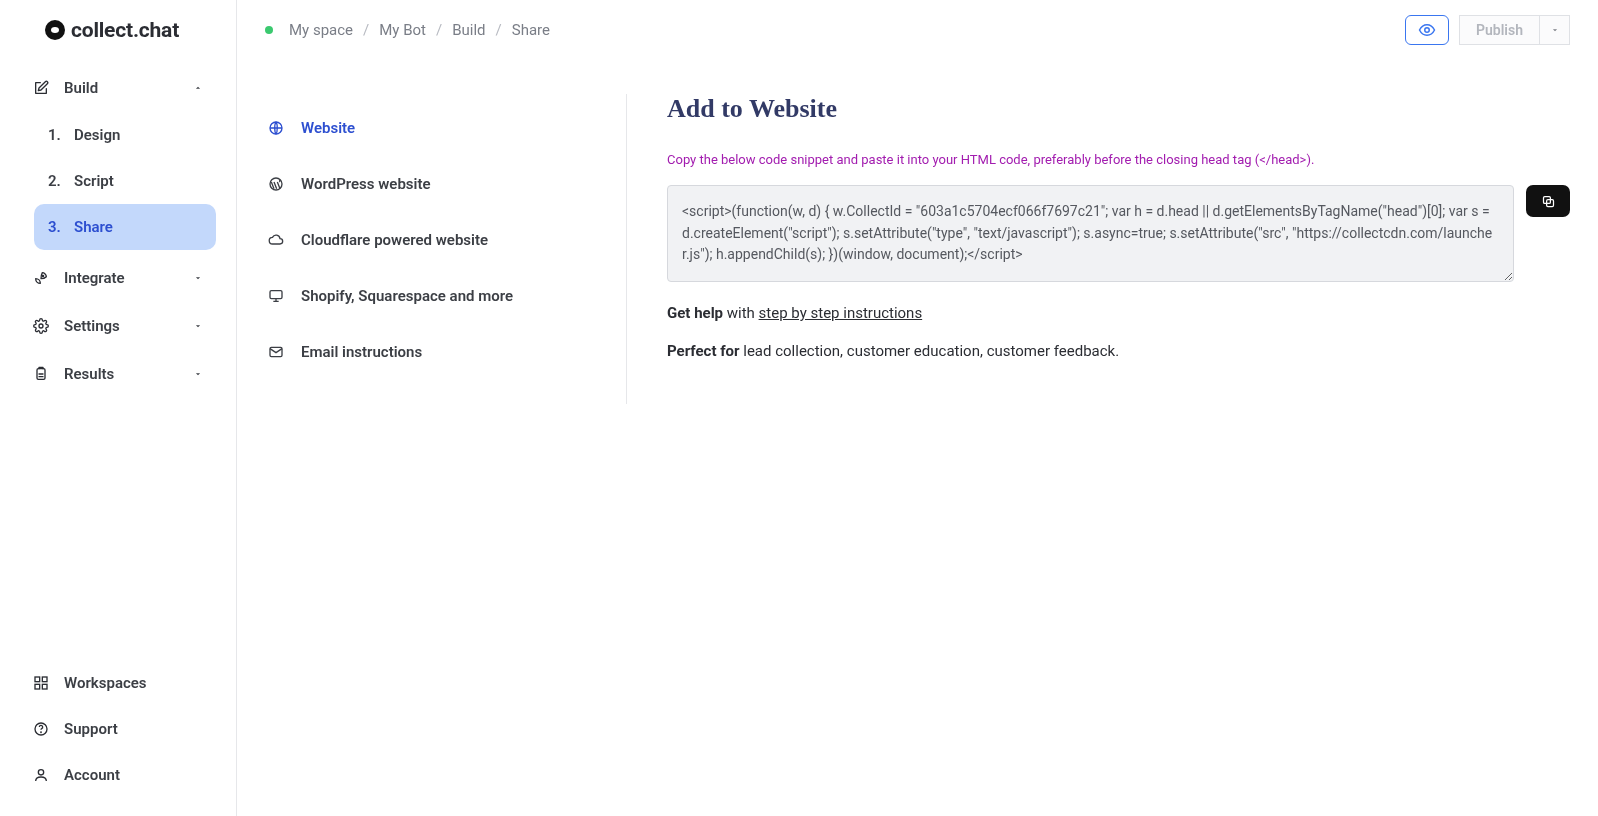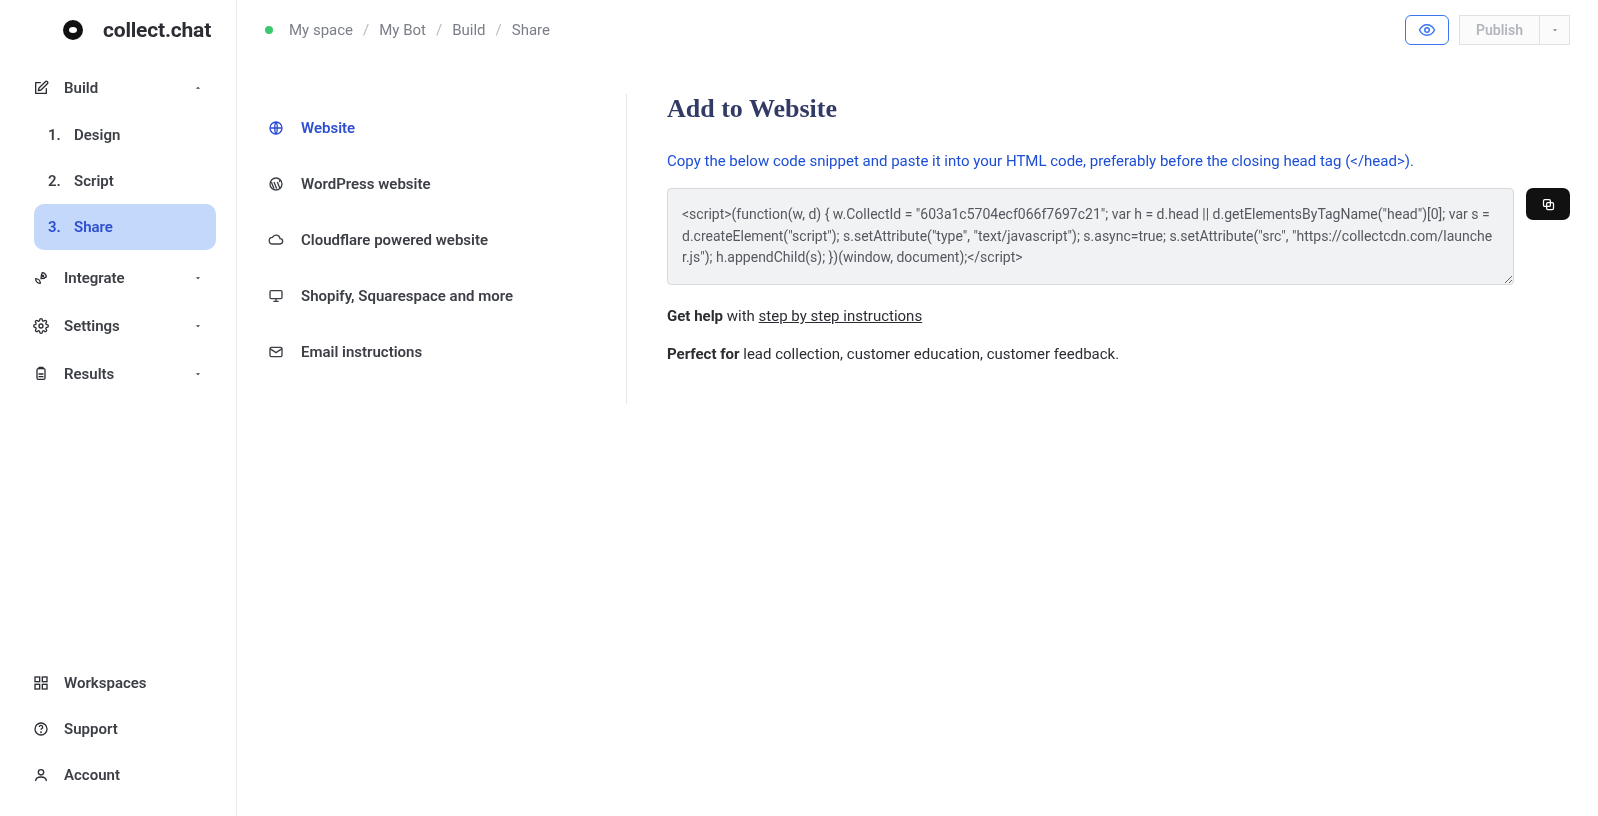--- a/index.html
+++ b/index.html
@@ -16,22 +16,22 @@
     width: 237px;
     min-width: 237px;
     border-right: 1px solid #e6e7ea;
     display: flex;
     flex-direction: column;
     height: 100vh;
   }
   .logo {
     display: flex;
     align-items: center;
-    gap: 20px;
-    padding: 18px 0 22px 63px;
+    gap: 6px;
+    padding: 18px 0 22px 45px;
     font-size: 21px;
     font-weight: 700;
     letter-spacing: -0.2px;
   }
   .logo-mark {
     width: 20px; height: 20px;
     border-radius: 50%;
     background: #111;
     display: flex; align-items: center; justify-content: center;
     position: relative;
@@ -164,21 +164,21 @@
     padding-left: 40px;
   }
   .panel h2{
     font-family: Georgia, "Times New Roman", serif;
     font-weight:600;
     font-size:26px;
     color:#323a66;
     margin-bottom: 28px;
   }
   .panel p.lead{
-    font-size:15px; color:#1d4ed8; margin-bottom:18px;
+    font-size:13px; color:#a21caf; margin-bottom:18px;
   }
   .coderow{ display:flex; gap:12px; align-items:flex-start; margin-bottom:22px;}
   .codebox{
     flex:1;
     border:1px solid #d6d8dd;
     background:#f1f2f4;
     border-radius:4px;
     padding:15px 14px;
     font-size:14px;
     color:#55585f;

